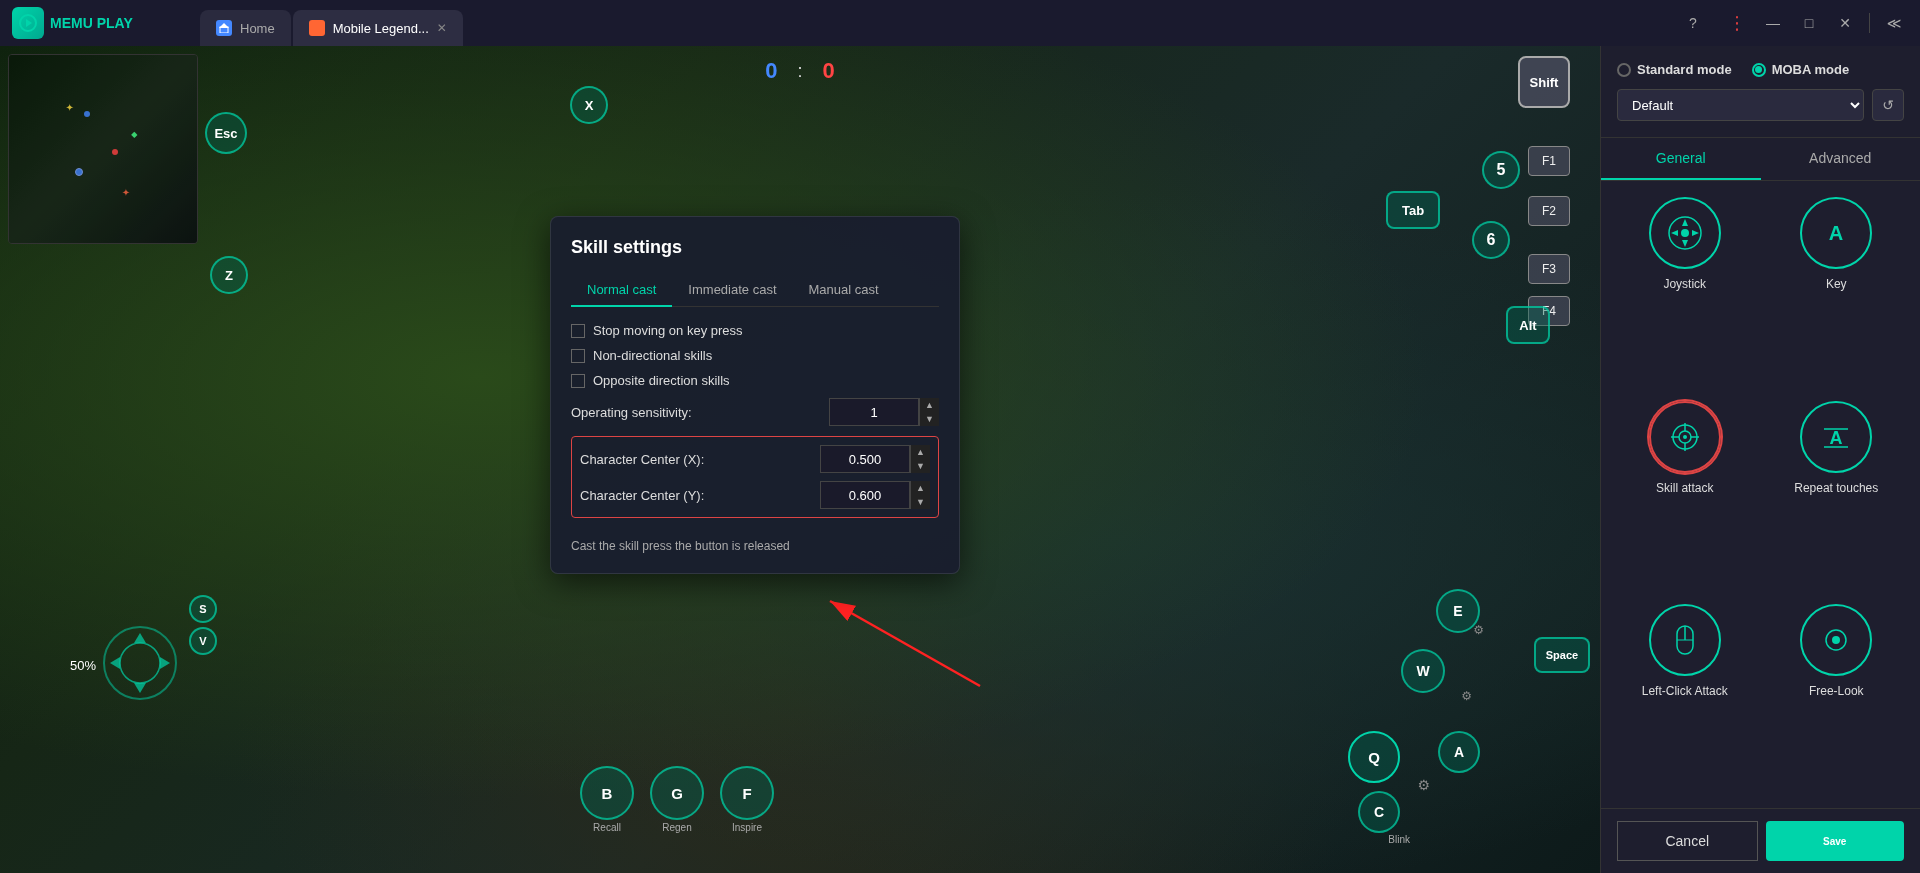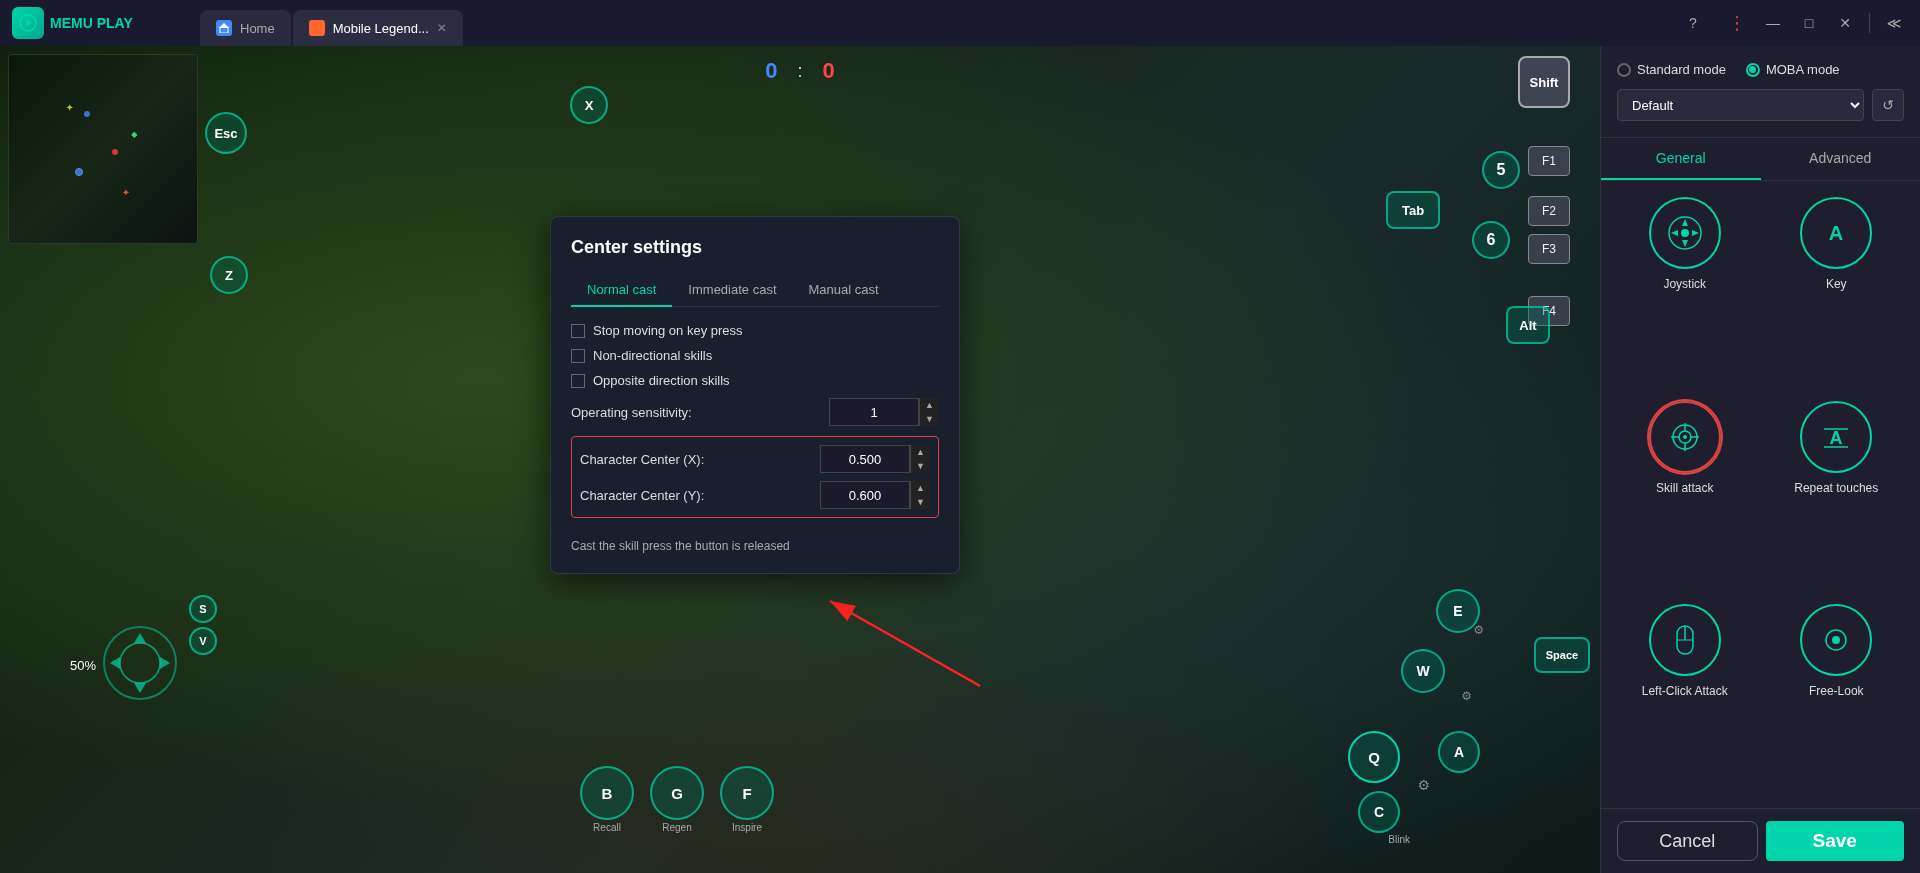--- a/index.html
+++ b/index.html
@@ -260,20 +260,21 @@
       gap: 20px;
       margin-bottom: 12px;
     }
     .radio-option {
       display: flex;
       align-items: center;
       gap: 6px;
       cursor: pointer;
       color: #ddd;
       font-size: 13px;
+      font-weight: bold;
     }
     .radio-outer {
       width: 14px;
       height: 14px;
       border-radius: 50%;
       border: 2px solid #666;
       display: flex;
       align-items: center;
       justify-content: center;
     }
@@ -376,33 +377,33 @@
       padding: 12px 16px;
       display: flex;
       gap: 8px;
       border-top: 1px solid #333;
     }
     .btn-cancel {
       flex: 1;
       height: 40px;
       background: transparent;
       border: 1px solid #555;
-      border-radius: 8px;
+      border-radius: 0;
       color: #ddd;
-      font-size: 18px;
+      font-size: 14px;
       cursor: pointer;
     }
     .btn-save {
       flex: 1;
       height: 40px;
       background: #00d4aa;
       border: none;
       border-radius: 4px;
       color: #fff;
-      font-size: 19px;
+      font-size: 10px;
       font-weight: bold;
       cursor: pointer;
     }
 
     
     .hud-shift {
       position: absolute;
       top: 10px;
       right: 30px;
       width: 52px;
@@ -540,21 +541,21 @@
     <div class="hud-shift">
       <span>Shift</span>
     </div>
 
     <div class="fkey" style="top:100px;">
       <span>F1</span>
     </div>
     <div class="fkey" style="top:150px;">
       <span>F2</span>
     </div>
-    <div class="fkey" style="top:188px;">
+    <div class="fkey" style="top:208px;">
       <span>F3</span>
     </div>
     <div class="fkey" style="top:250px;">
       <span>F4</span>
     </div>
 
     <div class="key-circle" style="top:105px;right:80px;width:38px;height:38px;font-size:16px;">
       <span>5</span>
     </div>
     <div class="key-circle" style="top:175px;right:90px;width:38px;height:38px;font-size:16px;">
@@ -665,21 +666,21 @@
     <svg class="arrow-overlay">
       <defs>
         <marker id="arrowhead" markerWidth="10" markerHeight="7" refX="10" refY="3.5" orient="auto">
           <polygon points="0 0, 10 3.5, 0 7" fill="#ff2222"></polygon>
         </marker>
       </defs>
       <line x1="980" y1="640" x2="830" y2="555" stroke="#ff2222" stroke-width="2.5" marker-end="url(#arrowhead)"></line>
     </svg>
 
     <div class="skill-modal">
-      <div class="modal-title">Center settings</div>
+      <div class="modal-title">Skill settings</div>
       <div class="modal-tabs">
         <div class="modal-tab active">
           <span>Normal cast</span>
         </div>
         <div class="modal-tab">
           <span>Immediate cast</span>
         </div>
         <div class="modal-tab">
           <span>Manual cast</span>
         </div>

